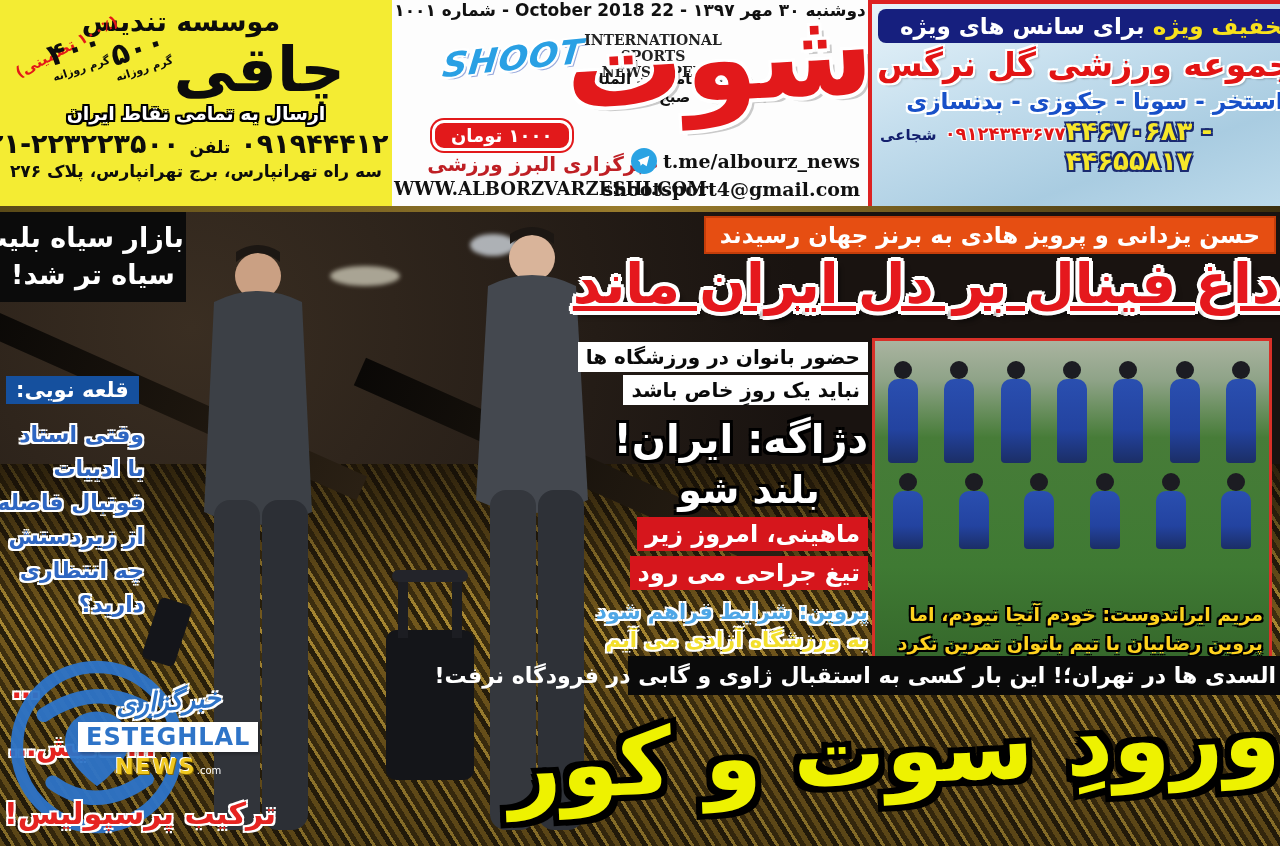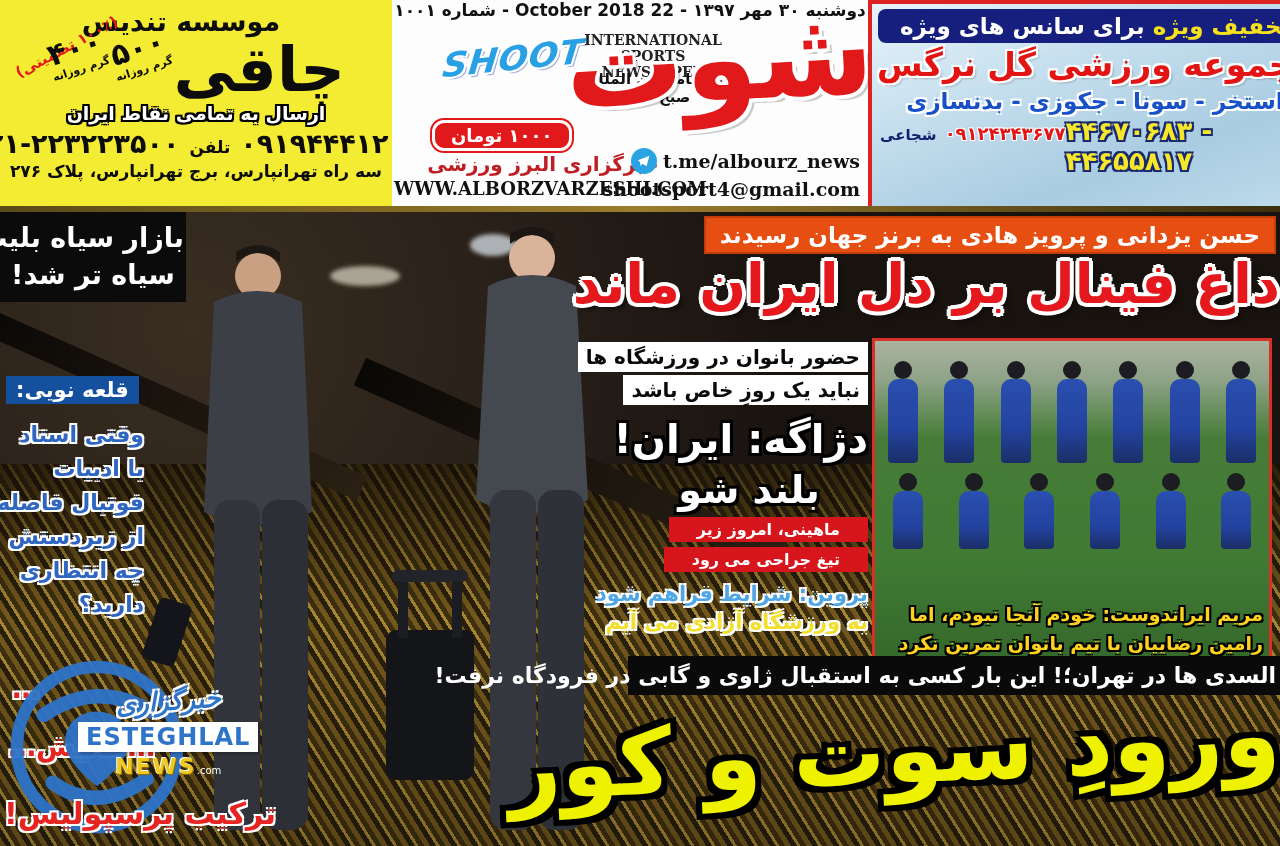--- a/index.html
+++ b/index.html
@@ -98,32 +98,32 @@
   .ghale-lines{position:absolute;top:208px;left:0;width:152px;text-align:right;padding-right:8px;box-sizing:border-box;}
   .ghale-lines div{font-size:22px;font-weight:900;color:#2e66c2;line-height:1.55;white-space:nowrap;
         text-shadow:-2px -2px 0 #fff,2px -2px 0 #fff,-2px 2px 0 #fff,2px 2px 0 #fff,0 2px 0 #fff,0 -2px 0 #fff;}
 
   
   .kicker-top{position:absolute;top:8px;right:6px;background:#e64e12;color:#fff;
               font-size:23px;font-weight:bold;padding:4px 14px;white-space:nowrap;
               box-shadow:0 0 0 2px #c33d0a;}
   .headline-red{position:absolute;top:42px;right:0;width:648px;text-align:left;
                 font-size:55px;font-weight:900;color:#e5181d;white-space:nowrap;
-                text-shadow:-3px -3px 0 #fff,3px -3px 0 #fff,-3px 3px 0 #fff,3px 3px 0 #fff,0 4px 0 #fff,0 -4px 0 #fff,4px 0 0 #fff,-4px 0 0 #fff,6px 6px 4px #0006;}
+                text-shadow:-3px -3px 0 #fff,3px -3px 0 #fff,-3px 3px 0 #fff,3px 3px 0 #fff,0 4px 0 #fff,0 -4px 0 #fff,4px 0 0 #fff,-4px 0 0 #fff,6px 6px 4px #0006;text-decoration:underline;}
 
   
   .mid-col{position:absolute;top:132px;right:412px;width:238px;text-align:right;}
   .wstrip{display:inline-block;background:#fff;color:#0a0a0a;font-size:20px;font-weight:900;
           padding:3px 8px;margin-bottom:3px;white-space:nowrap;}
   .dejagah1{font-size:40px;font-weight:900;color:#fff;margin-top:8px;white-space:nowrap;text-align:center;
         text-shadow:-3px -3px 0 #000,3px -3px 0 #000,-3px 3px 0 #000,3px 3px 0 #000,0 3px 0 #000,0 -3px 0 #000;}
   .dejagah2{font-size:38px;font-weight:900;color:#fff;text-align:center;margin-top:6px;
         text-shadow:-3px -3px 0 #000,3px -3px 0 #000,-3px 3px 0 #000,3px 3px 0 #000,0 3px 0 #000,0 -3px 0 #000;}
-  .rstrip{display:inline-block;background:#d6161c;color:#fff;font-size:16px;font-weight:900;
-          padding:3px 28px;margin-top:5px;white-space:nowrap;text-align:right;}
+  .rstrip{display:inline-block;background:#d6161c;color:#fff;font-size:24px;font-weight:900;
+          padding:3px 8px;margin-top:5px;white-space:nowrap;text-align:right;}
   .parvin1{font-size:21px;font-weight:900;color:#4ea6e6;margin-top:10px;white-space:nowrap;text-align:center;
         text-shadow:-2px -2px 0 #fff,2px -2px 0 #fff,-2px 2px 0 #fff,2px 2px 0 #fff;}
   .parvin2{font-size:21px;font-weight:900;color:#f3df2b;margin-top:4px;text-align:center;white-space:nowrap;
         text-shadow:-2px -2px 0 #fff,2px -2px 0 #fff,-2px 2px 0 #fff,2px 2px 0 #fff;}
 
   
   .women-photo{position:absolute;top:128px;left:872px;width:400px;height:328px;box-sizing:border-box;
                border:3px solid #d83028;overflow:hidden;
                background:linear-gradient(180deg,#aab4a0 0,#8fa388 12%,#477c38 30%,#3f7a33 70%,#35672b 100%);}
   .prow{position:absolute;left:0;width:100%;display:flex;justify-content:space-around;}
@@ -306,21 +306,21 @@
       <div class="prow r2">
         <div class="pl sit"></div>
           <div class="pl sit"></div>
           <div class="pl sit"></div>
         <div class="pl sit"></div>
           <div class="pl sit"></div>
           <div class="pl sit"></div>
       </div>
       <figcaption class="wp-caption">
         <div>مریم ایراندوست: خودم آنجا نبودم، اما</div>
-        <div>رامین رضاییان با تیم بانوان تمرین نکرد</div>
+        <div>پروین رضاییان با تیم بانوان تمرین نکرد</div>
       </figcaption>
     </figure>
 
     <div class="kicker-bottom">السدی ها در تهران؛! این بار کسی به استقبال ژاوی و گابی در فرودگاه نرفت!</div>
     <div class="headline-yellow">ورودِ سوت و کور</div>
 
     <div class="red-partial rp1">…</div>
     <div class="red-partial rp2">…عالیش…</div>
     <div class="red-partial rp3">ترکیب پرسپولیس!</div>
 

